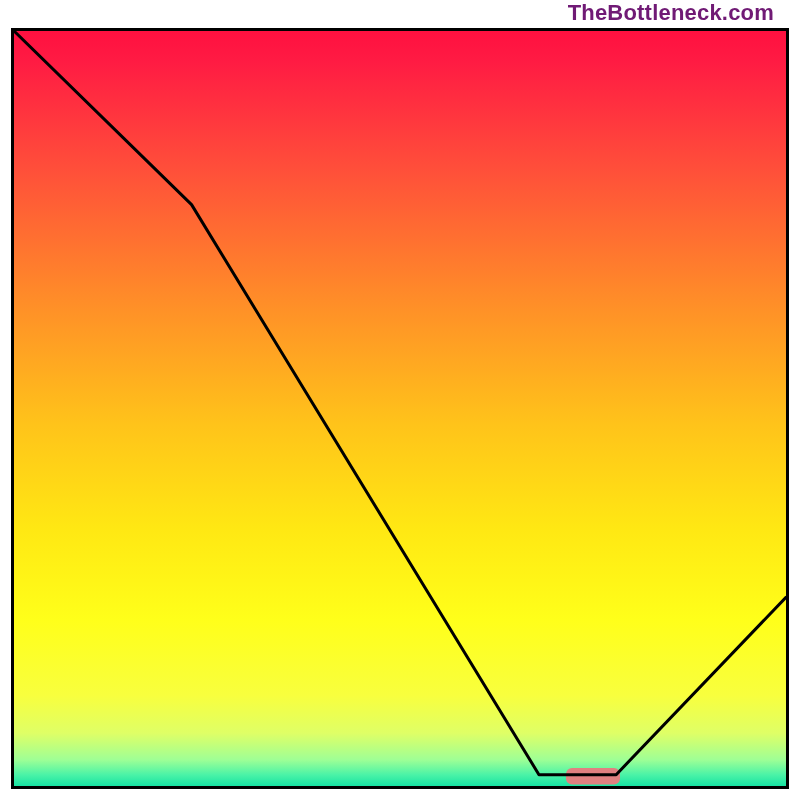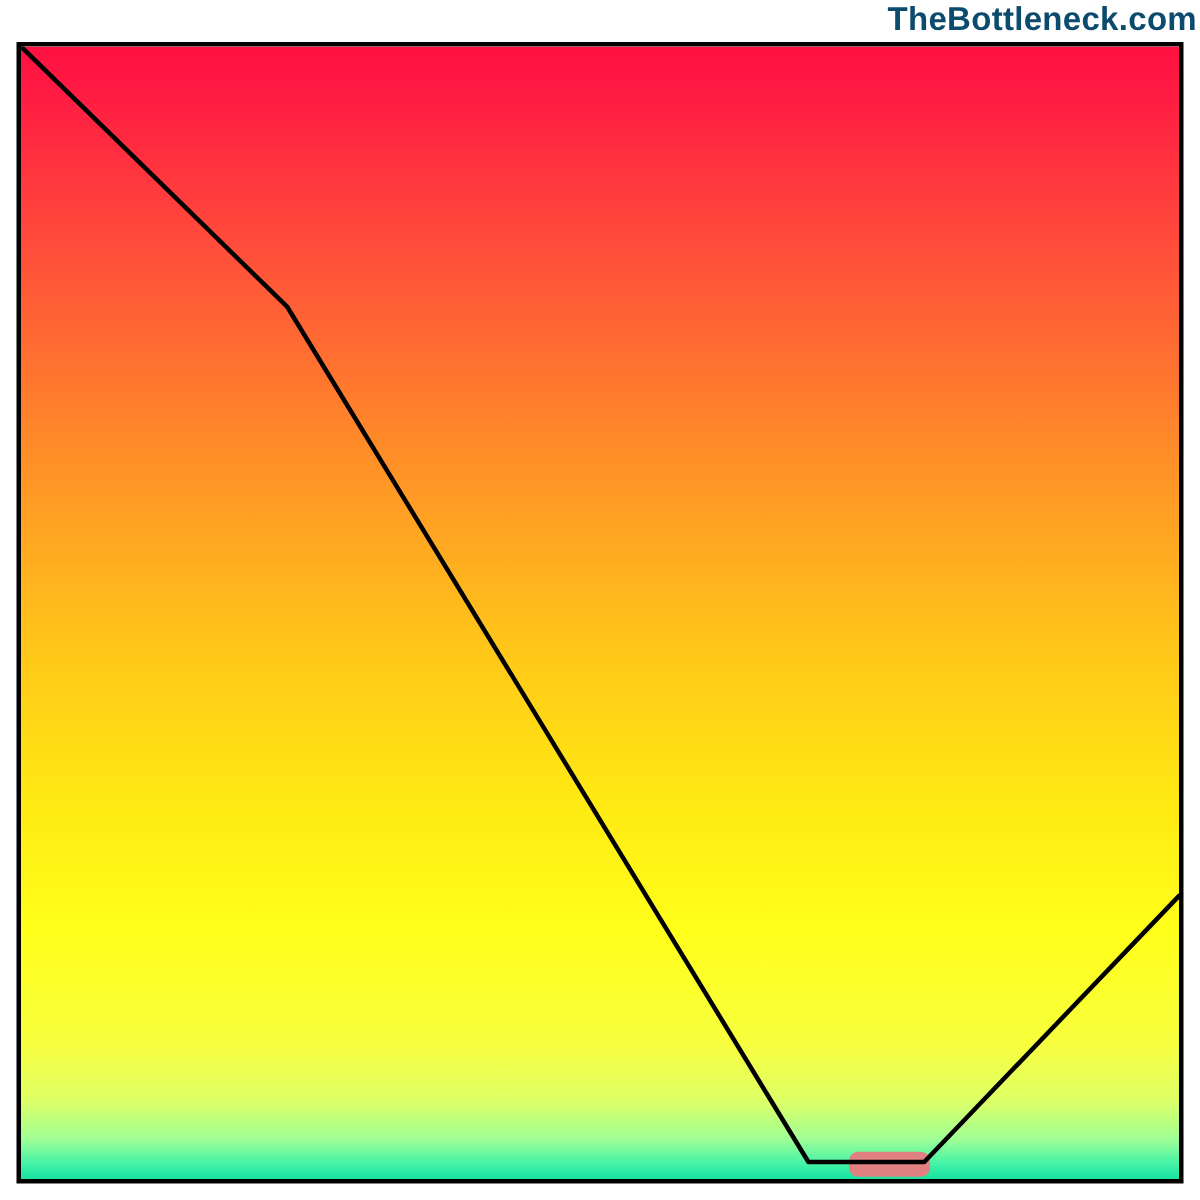--- a/index.html
+++ b/index.html
@@ -1,16 +1,16 @@
 <!DOCTYPE html>
 <html><head>
 <meta charset="utf-8">
 <style>
   html,body{margin:0;padding:0;width:800px;height:800px;background:#fff;overflow:hidden}
-  .watermark{position:absolute;top:0;right:2px;font:700 22px Arial,Helvetica,sans-serif;color:#0c4a6e;letter-spacing:.2px}
+  .watermark{position:absolute;top:0;right:26px;font:700 22px Arial,Helvetica,sans-serif;color:#701a75;letter-spacing:.2px}
   .plot-wrap{position:absolute;left:11px;top:28px;width:778px;height:761px;border:3px solid #000;box-sizing:border-box}
   .plot{width:100%;height:100%;display:block}
 </style>
 </head>
 <body>
 
 <div class="watermark">TheBottleneck.com</div>
 
 <div class="plot-wrap">
   <svg class="plot" viewBox="0 0 772 755" preserveAspectRatio="none">

